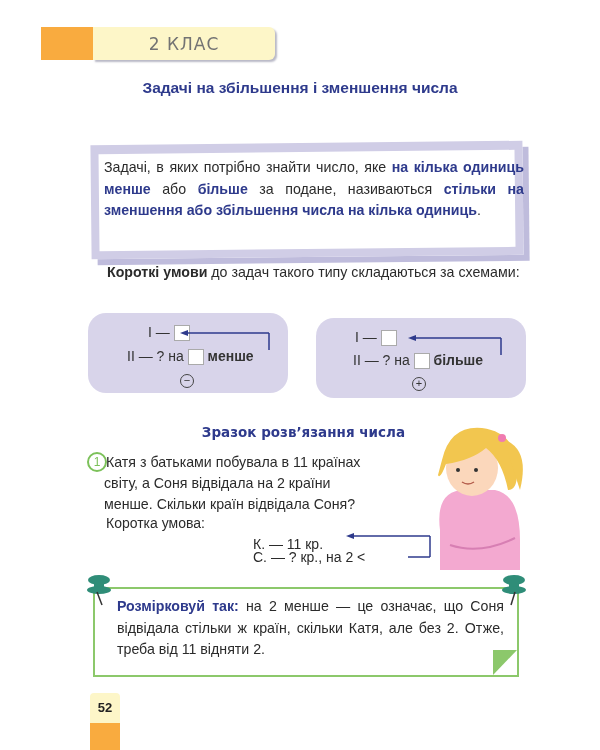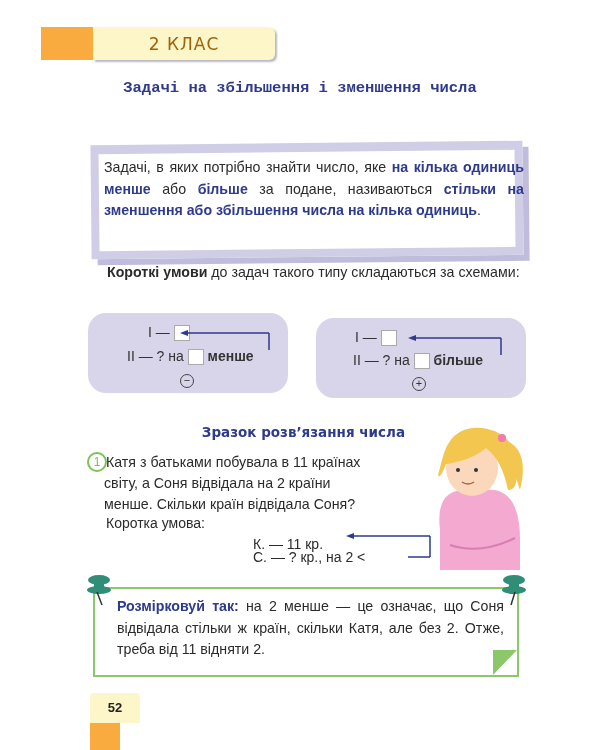--- a/index.html
+++ b/index.html
@@ -4,23 +4,23 @@
 <style>
   html,body{margin:0;padding:0;}
   body{width:600px;height:750px;background:#ffffff;position:relative;overflow:hidden;
        font-family:"Liberation Sans","DejaVu Sans",sans-serif;color:#2b2b2b;}
   .abs{position:absolute;}
   
   .hdr-orange{left:41px;top:27px;width:52px;height:33px;background:#f9ab3f;}
   .hdr-cream{left:93px;top:27px;width:182px;height:33px;background:#fdf6c8;
     border-radius:0 6px 6px 0;box-shadow:2px 2px 2px #b9b9c7;
     display:flex;align-items:center;justify-content:center;
-    font-family:"DejaVu Sans",sans-serif;font-size:17px;letter-spacing:1px;color:#a16207;}
+    font-family:"DejaVu Sans",sans-serif;font-size:17px;letter-spacing:1px;color:#737373;}
   .title{left:0;top:77px;width:600px;text-align:center;color:#2e3a8c;font-weight:bold;
-    font-family:Liberation Mono, monospace;font-size:15.5px;line-height:22px;}
+    font-family:Liberation Sans, sans-serif;font-size:15.5px;line-height:22px;}
   
   .rule{left:91px;top:143px;width:416px;height:97px;background:#fff;
     border:8px solid #d0cde6;border-top-width:9px;
     box-shadow:6px 6px 0 #bfbcdc;
     transform:rotate(-0.6deg);}
   .rule-text{left:104px;top:157px;width:420px;font-size:14.2px;line-height:21.5px;
     text-align:justify;color:#2b2b2b;}
   .blue{color:#2e3a8c;font-weight:bold;}
   .intro{left:85px;top:262px;width:440px;font-size:14.2px;line-height:21px;text-align:justify;text-indent:22px;}
   
@@ -32,21 +32,21 @@
   .h2{left:200px;top:424px;width:205px;text-align:right;color:#2e3a8c;font-weight:bold;
     font-family:"DejaVu Sans",sans-serif;font-size:13.5px;}
   .num{left:87px;top:452px;width:16px;height:16px;border:2px solid #7cc15a;border-radius:50%;
     color:#7cc15a;font-size:12px;text-align:center;line-height:16px;}
   .task{left:106px;top:452px;width:322px;font-size:14.2px;line-height:21px;text-align:justify;}
   .sub{left:106px;top:514px;font-size:14px;}
   .cond{left:253px;font-size:14px;}
   
   .think{left:93px;top:587px;width:422px;height:86px;border:2px solid #8cc86b;background:#fff;}
   .think-text{left:117px;top:596px;width:387px;font-size:14.2px;line-height:21.5px;text-align:justify;}
-  .page-cream{left:90px;top:693px;width:50px;height:30px;background:#fdf6c8;border-radius:4px 4px 0 0;
+  .page-cream{left:90px;top:693px;width:30px;height:30px;background:#fdf6c8;border-radius:4px 4px 0 0;
     font-weight:bold;font-size:13px;text-align:center;line-height:30px;color:#222;}
   .page-orange{left:90px;top:723px;width:30px;height:27px;background:#f9ab3f;}
 </style>
 </head>
 <body>
 
 <div class="abs hdr-orange"></div>
 <div class="abs hdr-cream">2 КЛАС</div>
 
 <div class="abs title">

